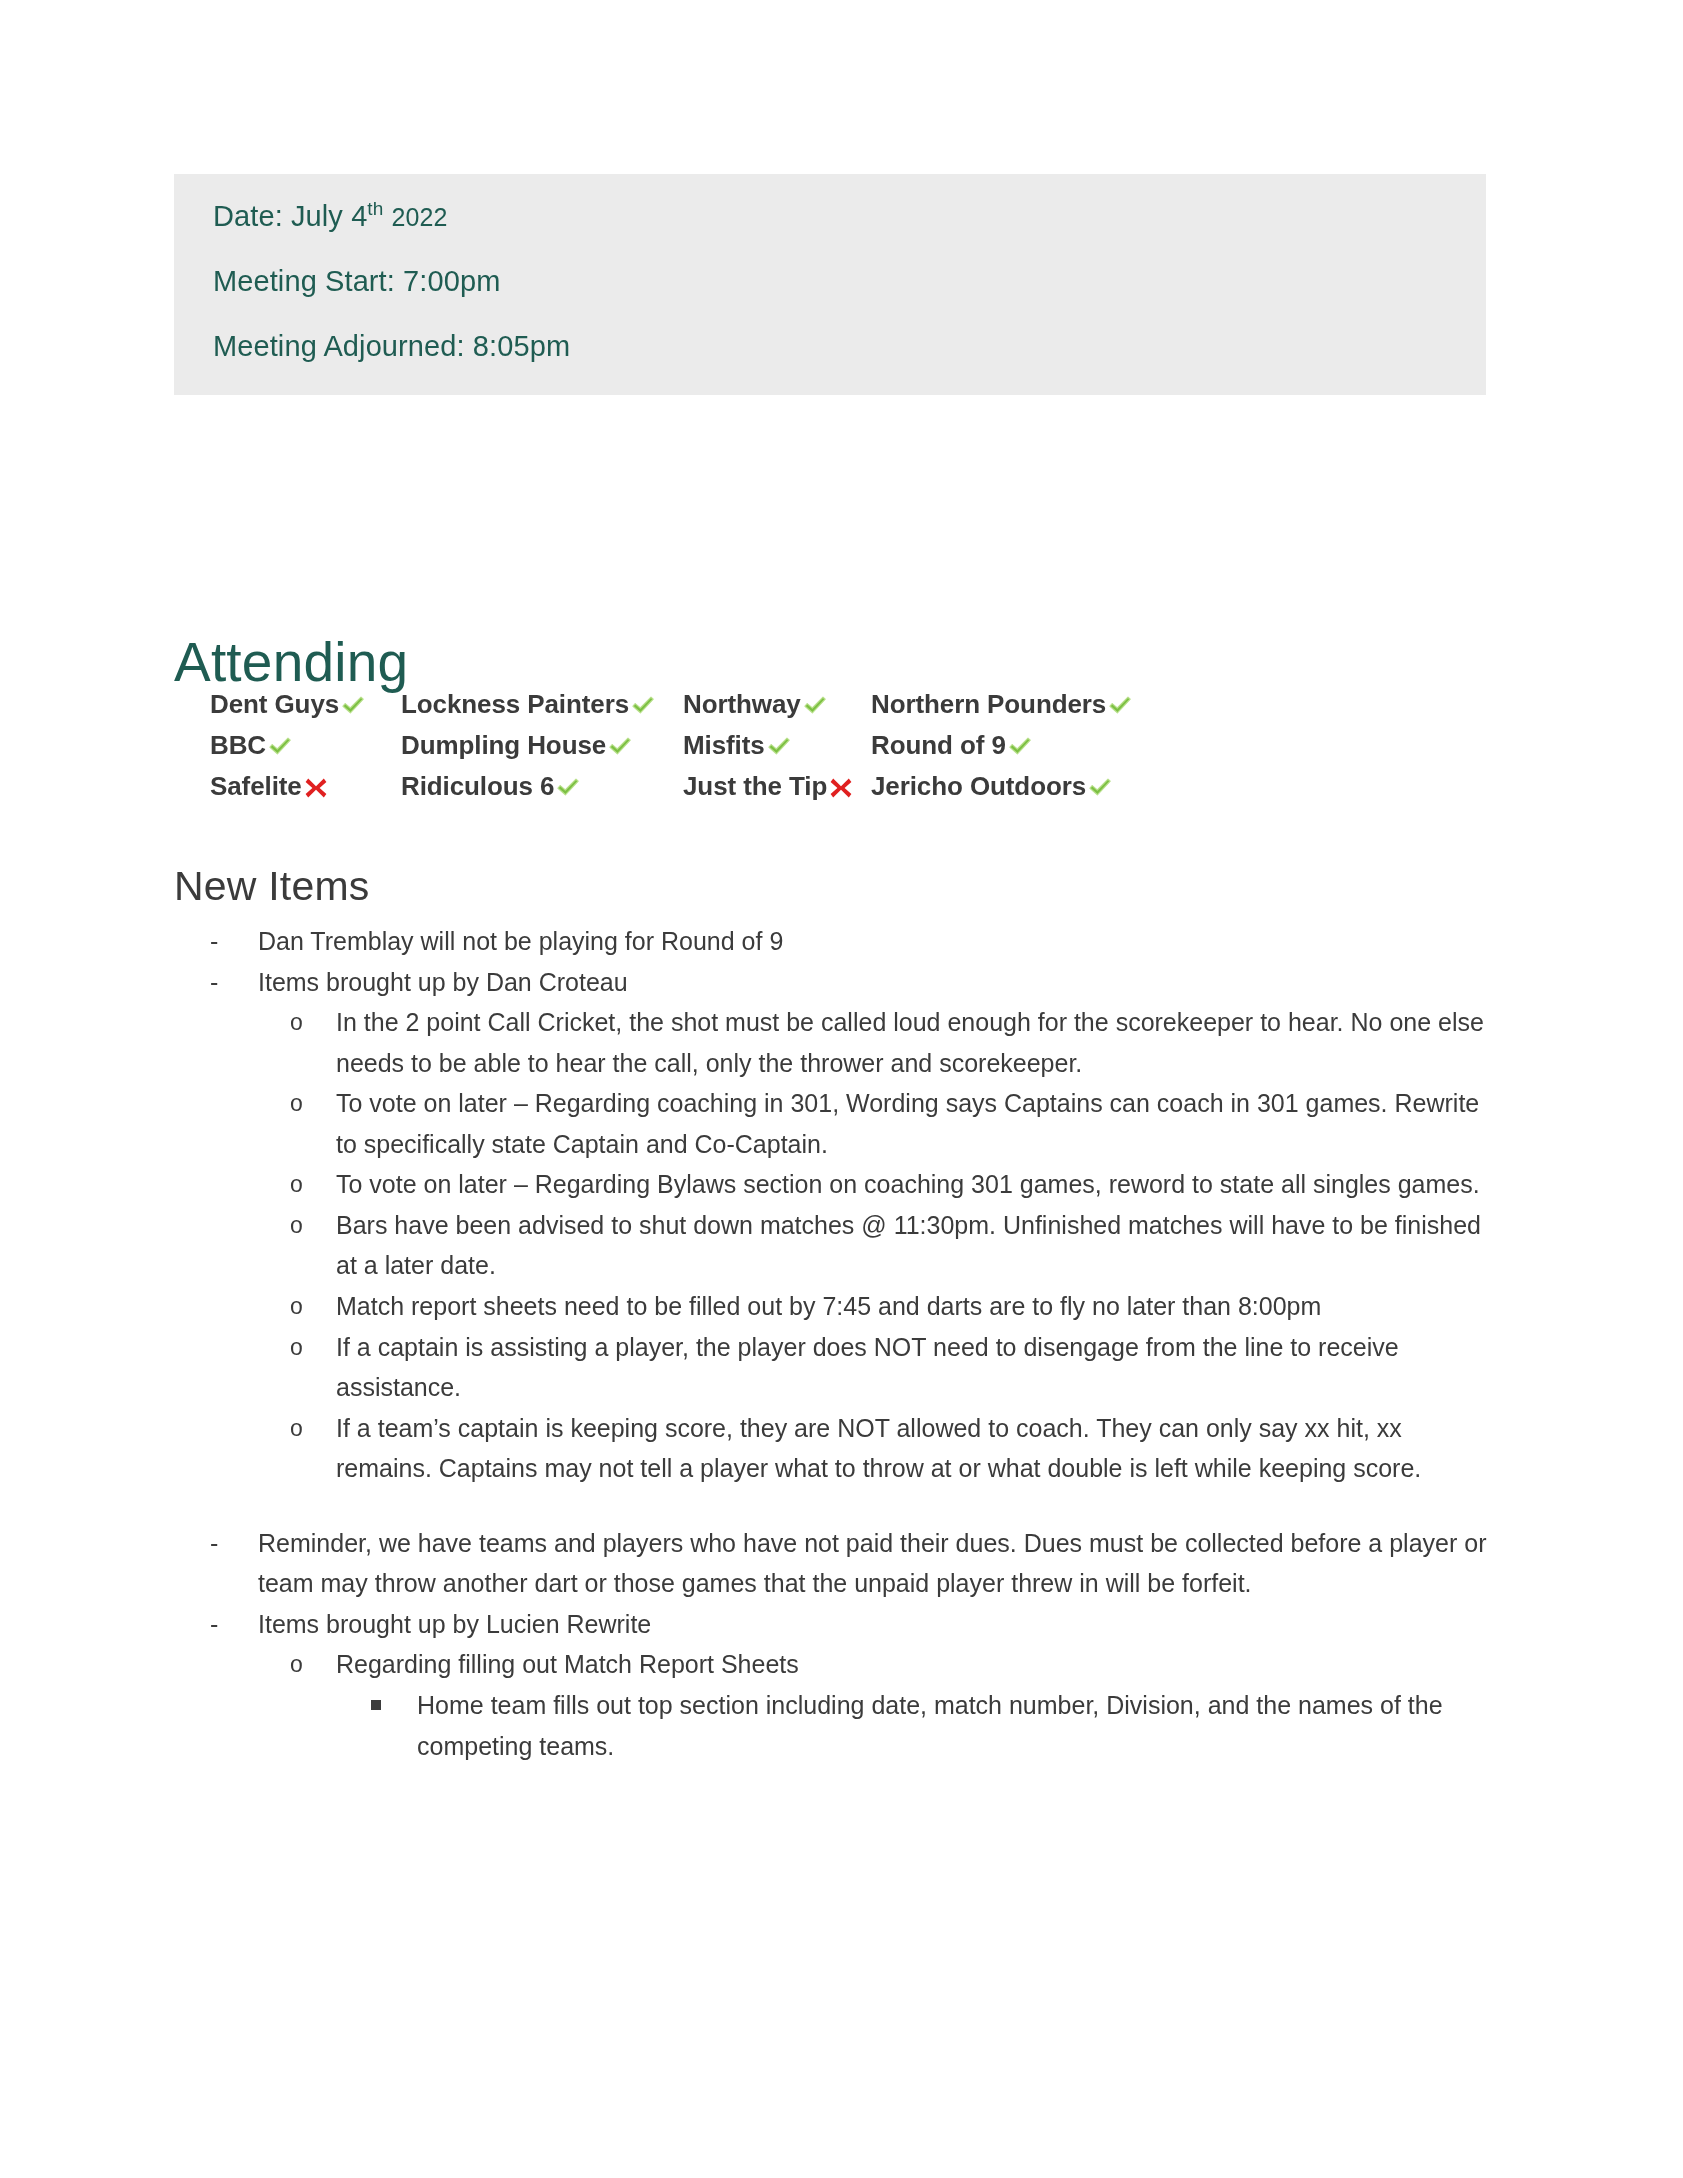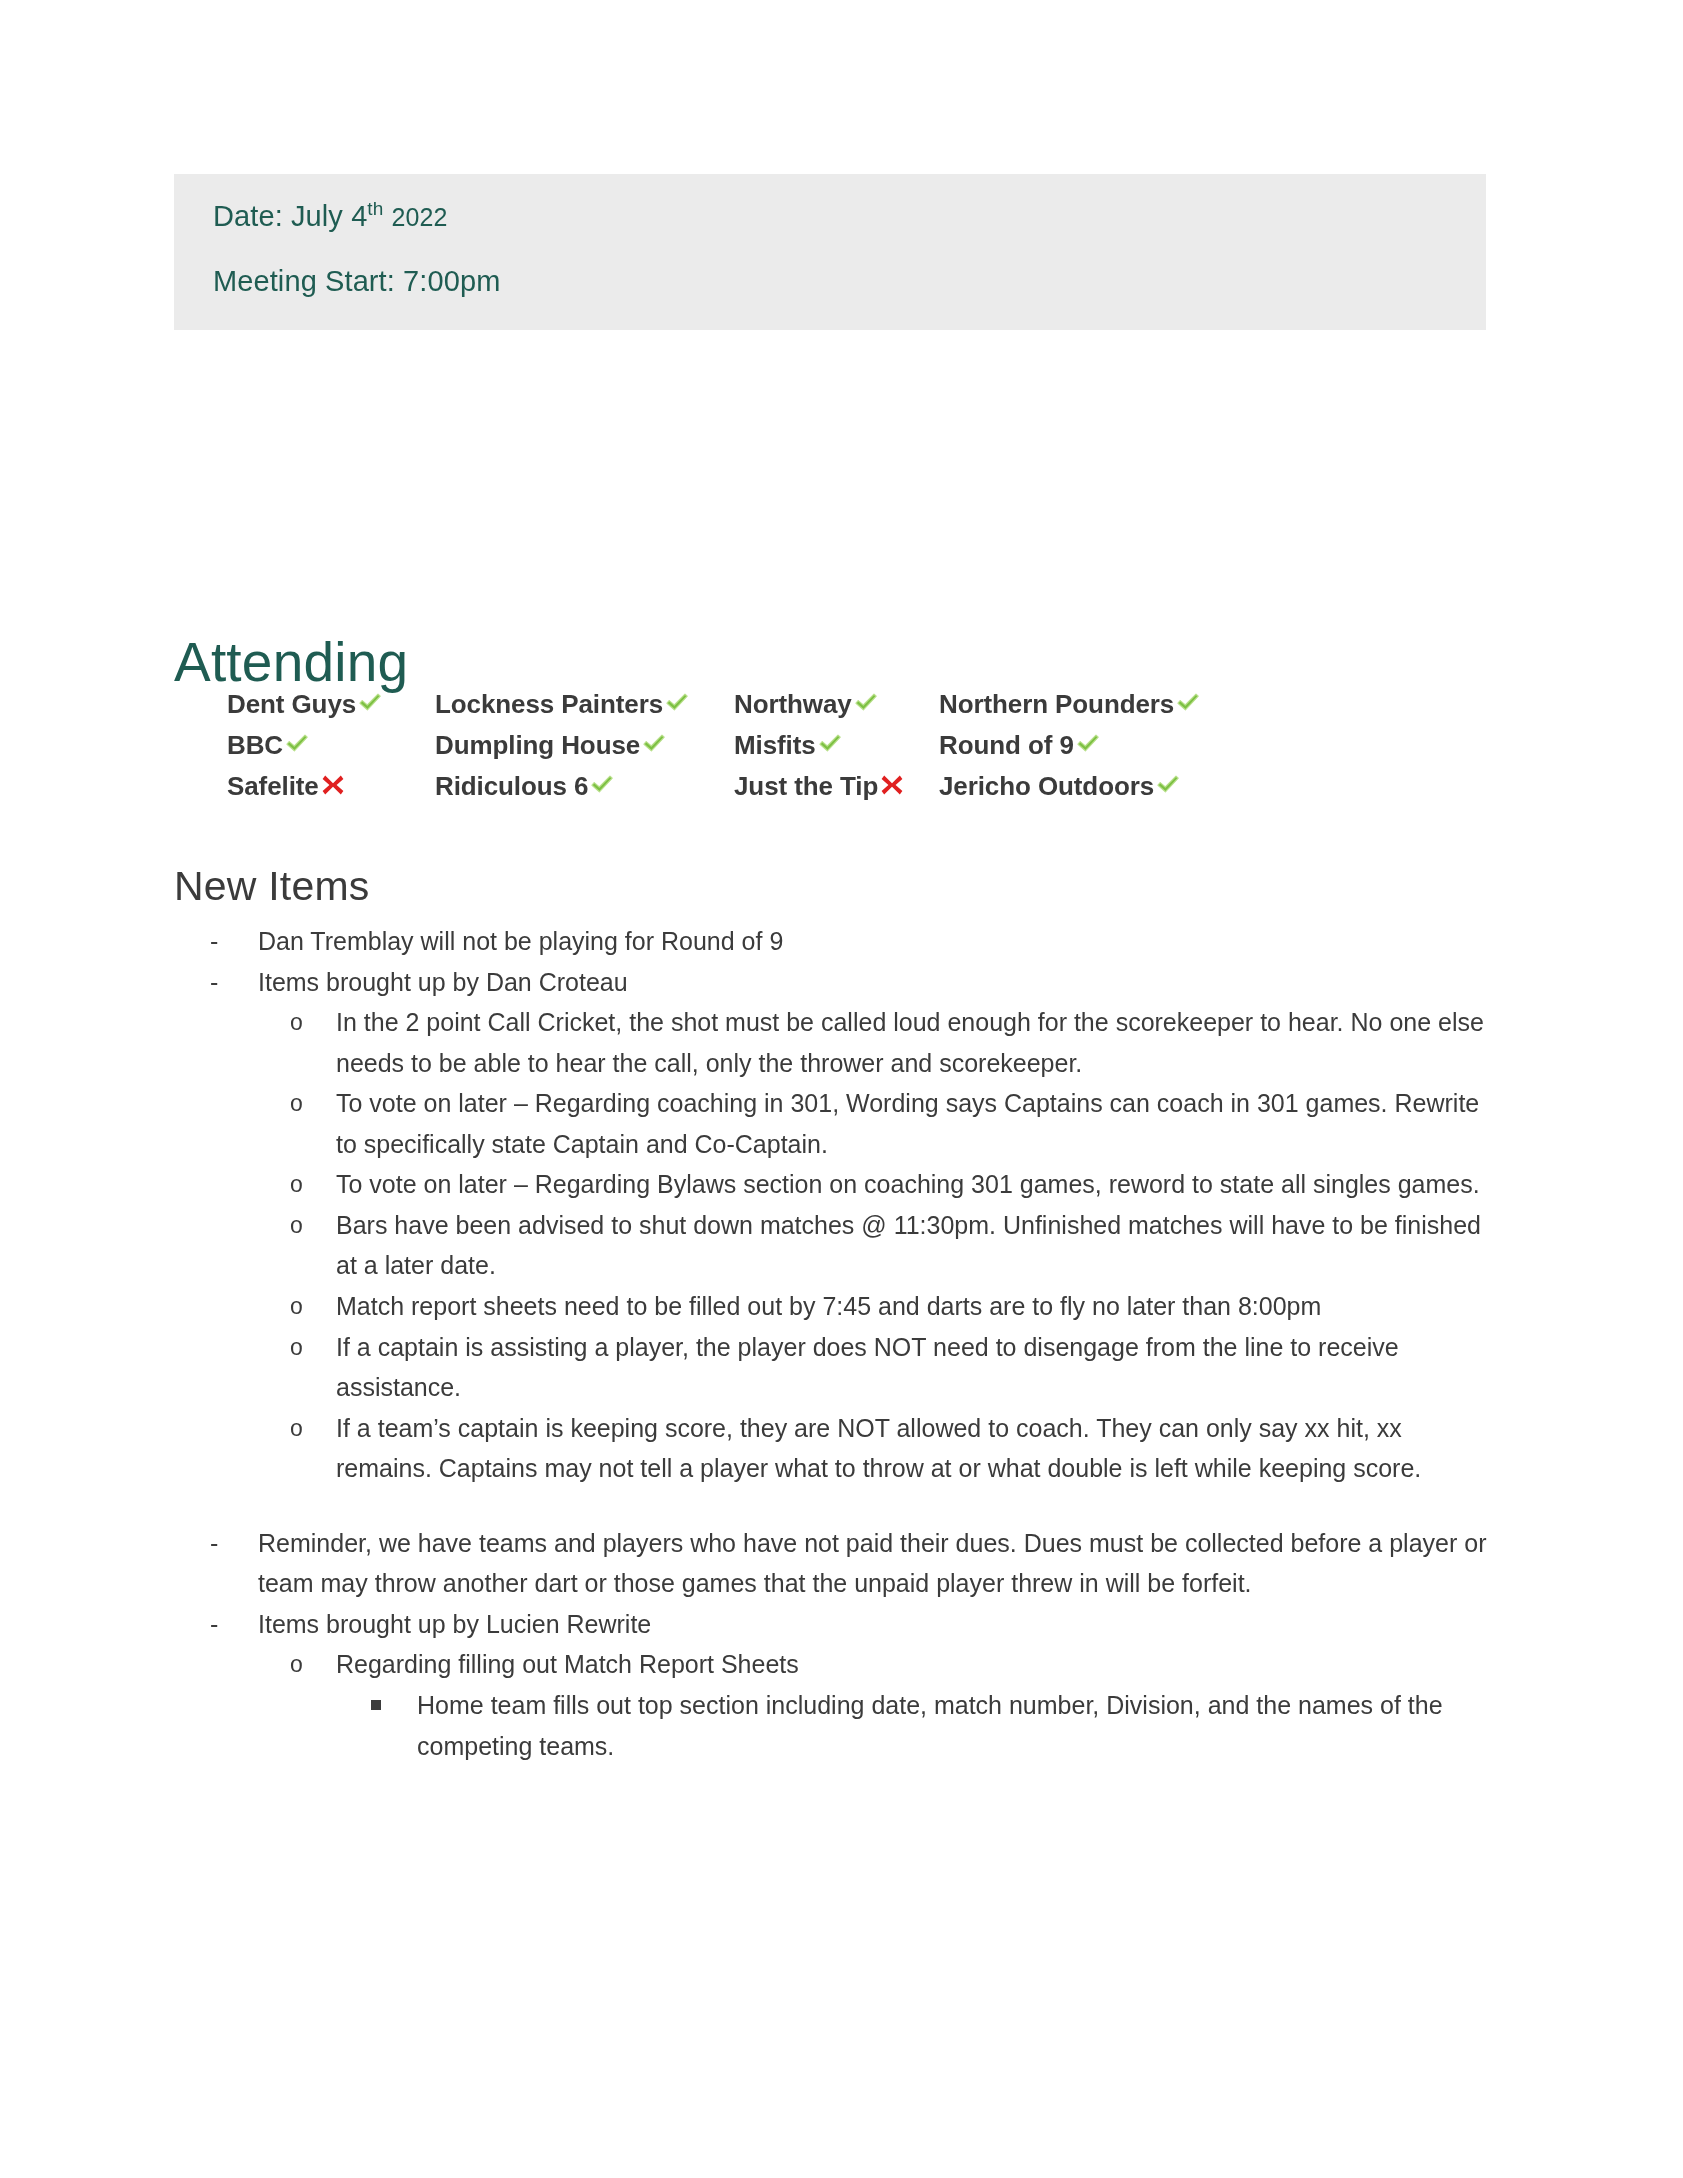--- a/index.html
+++ b/index.html
@@ -94,27 +94,26 @@
     top: 689px;
     width: 1267px;
   }
   .att-row {
     display: flex;
     align-items: flex-start;
     height: 41px;
   }
   .att-cell {
     display: flex;
-    align-items: flex-start;
+    align-items: center;
     color: #3B3B3B;
     font-size: 26px;
     font-weight: bold;
     letter-spacing: -0.1px;
     white-space: nowrap;
-    margin-left: 17px;
   }
   .att-c1 { width: 191px; }
   .att-c2 { width: 282px; }
   .att-c3 { width: 188px; }
   .att-c4 { width: 297px; }
 
   .mark {
     display: inline-block;
     width: 26px;
     height: 26px;
@@ -175,20 +174,21 @@
 
 <div class="page">
 
   <div class="meta-box">
     <p class="meta-line">
       <span>Date:</span>
       <span>July 4</span><sup>th</sup>
       <span class="meta-small">2022</span>
     </p>
     <p class="meta-line">Meeting Start: 7:00pm</p>
+    <p class="meta-line">Meeting Adjourned: 8:05pm</p>
   </div>
 
 
   <div class="h1-teal" style="left:174px; top:635px;">Attending</div>
 
   <div class="attending-grid">
       <div class="att-row">
         <div class="att-cell att-c1">
           <span>Dent Guys</span>
           <span class="mark">

